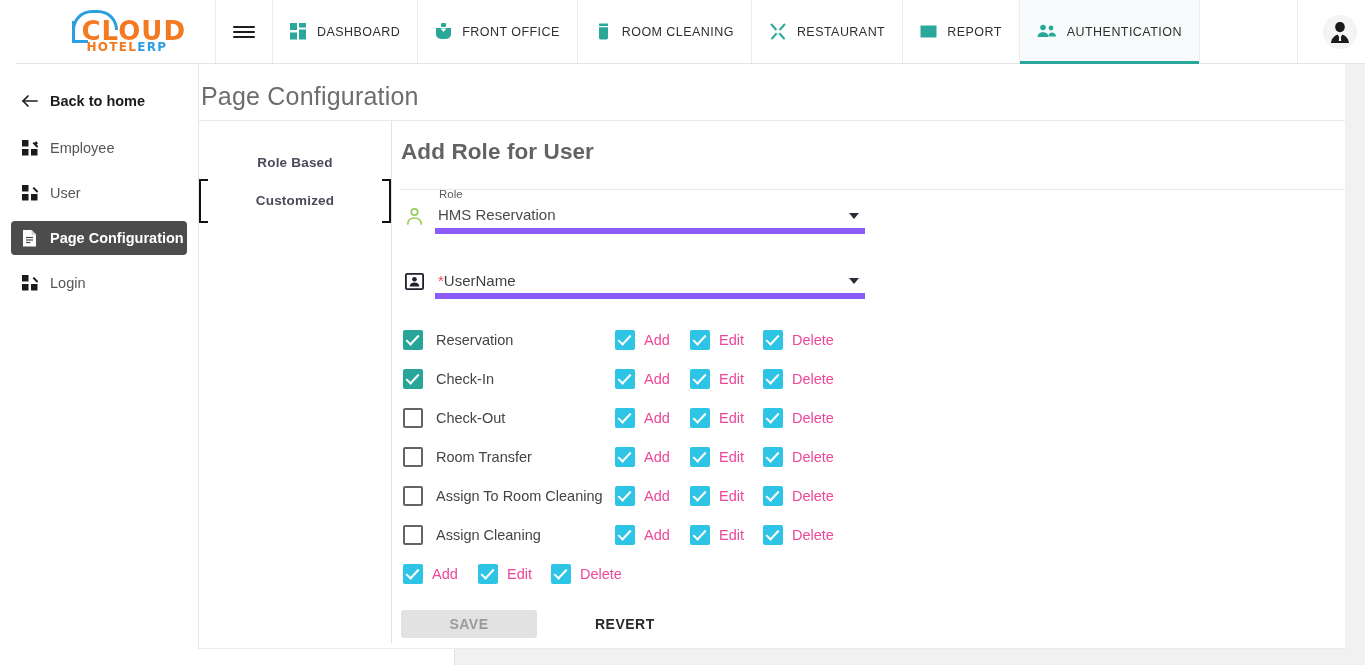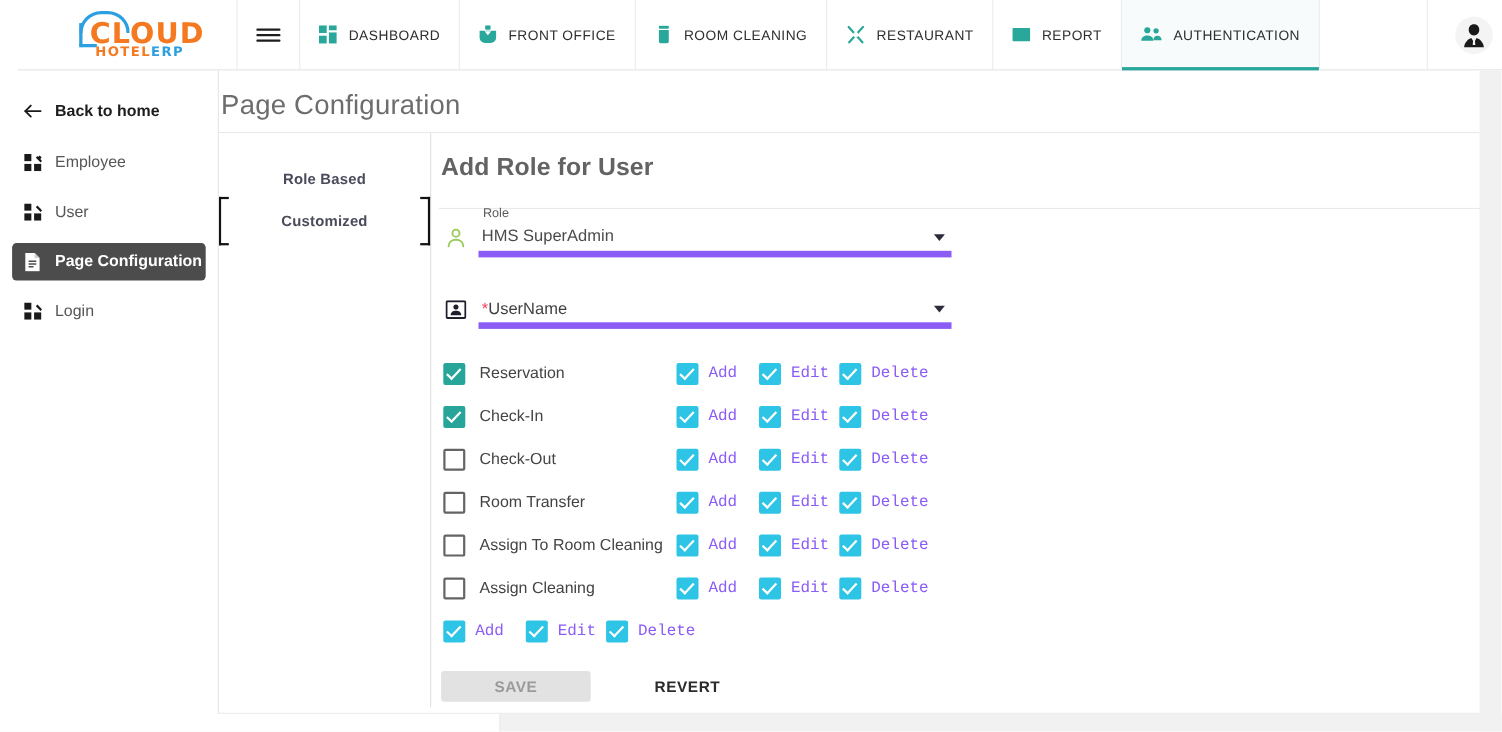--- a/index.html
+++ b/index.html
@@ -212,21 +212,21 @@
     display: flex; align-items: center;
     height: 39px;
   }
   .perm-main { width: 212px; display: flex; align-items: center; gap: 13px; }
   .perm-label { font-size: 14.5px; color: #444; }
   .perm-acts { display: flex; align-items: center; }
   .act { display: flex; align-items: center; gap: 9px; }
   .act.add    { width: 75px; }
   .act.edit   { width: 73px; }
   .act.delete { width: 90px; }
-  .act-label { font-size: 14.5px; color: #8b5cf6; font-family: Liberation Mono, monospace; }
+  .act-label { font-size: 14.5px; color: #ec4899; }
 
   .cb {
     width: 20px; height: 20px; flex: 0 0 20px;
     border-radius: 2px; position: relative; cursor: pointer;
   }
   .cb.off { border: 2px solid #646464; background: #fff; }
   .cb.on-main { background: #26a598; }
   .cb.on-act  { background: #2ec4e6; }
   .cb.on-main::after, .cb.on-act::after {
     content: ""; position: absolute;
@@ -477,21 +477,21 @@
 
       <div class="field-row">
         <span class="field-icon">
           <svg width="19" height="19" viewBox="0 0 19 19">
             <circle cx="9.5" cy="5" r="3.2" fill="none" stroke="#9acb5a" stroke-width="1.7"></circle>
             <path d="M2.8 17 c0 -4 3 -6 6.7 -6 c3.7 0 6.7 2 6.7 6" fill="none" stroke="#9acb5a" stroke-width="1.7" stroke-linecap="round"></path>
           </svg>
         </span>
         <div class="field-ctl">
           <span class="float-label">Role</span>
-          <span class="field-value">HMS SuperAdmin</span>
+          <span class="field-value">HMS Reservation</span>
           <span class="caret"></span>
         </div>
       </div>
 
       <div class="field-row user">
         <span class="field-icon">
           <svg width="19" height="17" viewBox="0 0 19 17">
             <rect x="0.9" y="0.9" width="17.2" height="15.2" rx="1.2" fill="none" stroke="#1e1e2c" stroke-width="1.8"></rect>
             <circle cx="9.5" cy="6.2" r="2.3" fill="#1e1e2c"></circle>
             <path d="M4.7 13.6 c0 -2.7 2.2 -4 4.8 -4 c2.6 0 4.8 1.3 4.8 4 z" fill="#1e1e2c"></path>

